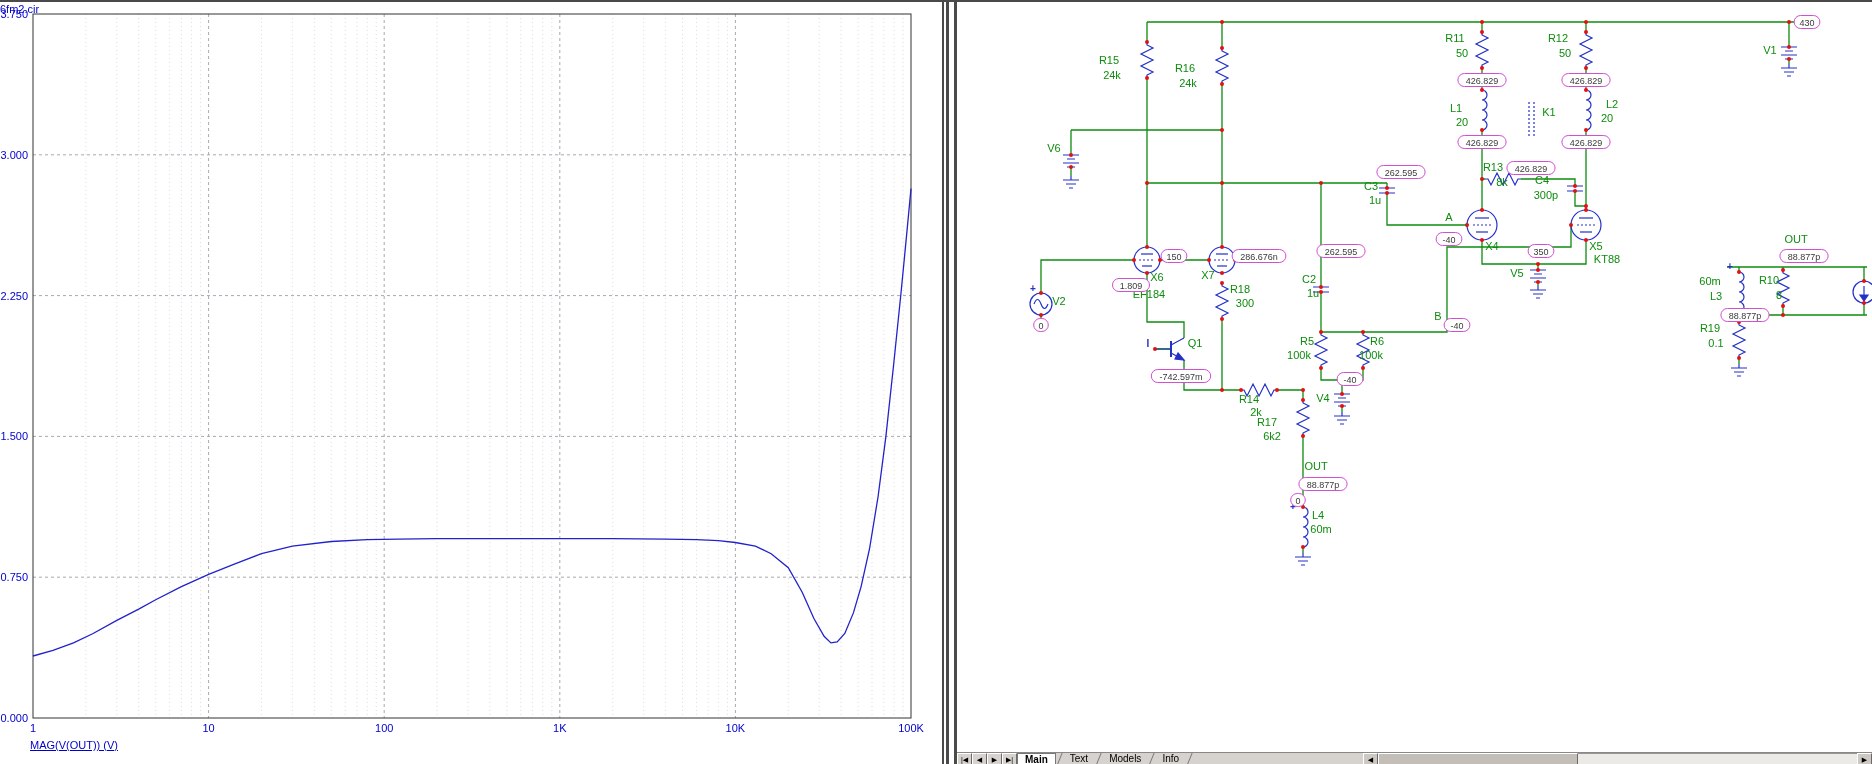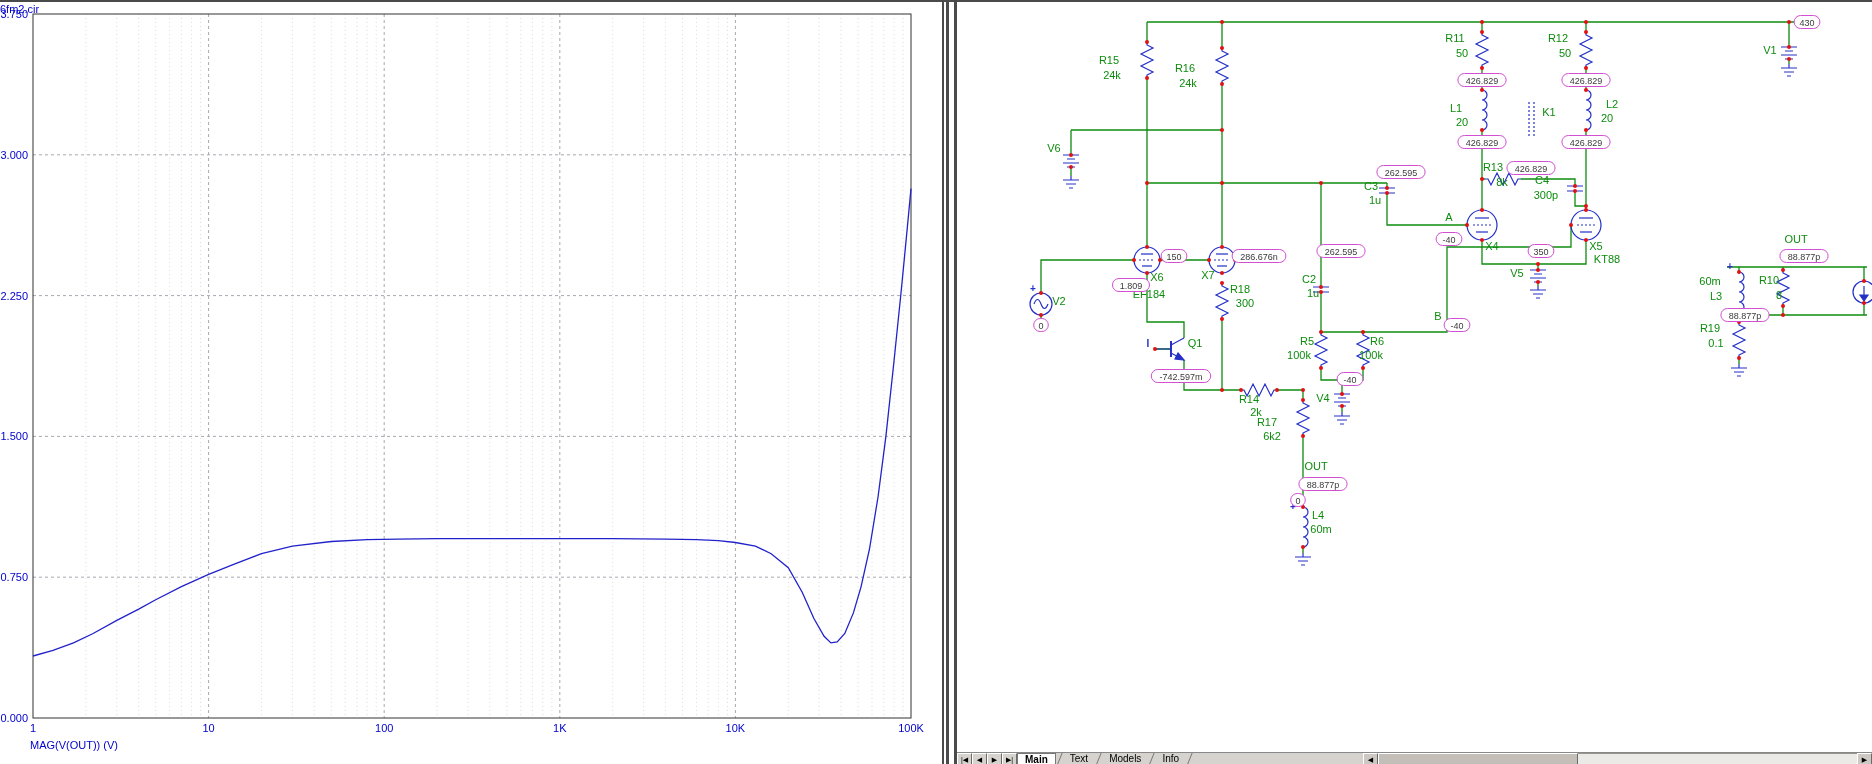--- a/index.html
+++ b/index.html
@@ -3,21 +3,21 @@
 <meta charset="utf-8">
 <style>
   html,body{margin:0;padding:0;background:#9aa0a6}
   #app{position:relative;width:1872px;height:764px;background:#fff;overflow:hidden;
        font-family:"Liberation Sans",sans-serif;border-top:2px solid #4a4a4a;box-sizing:border-box}
   
   #plot-panel{position:absolute;left:0;top:0;width:944px;height:764px;background:#fff;
               border-right:2px solid #4a4a4a;box-sizing:border-box}
   #plot-title{position:absolute;left:0;top:1px;width:944px;text-align:left;font-size:11px;color:#0000cc}
   #plot-svg{position:absolute;left:0;top:0}
-  #signal-label{position:absolute;left:30px;top:737px;font-size:11px;color:#0000cc;cursor:pointer}
+  #signal-label{position:absolute;left:30px;top:737px;font-size:11px;color:#0000cc;text-decoration:underline;cursor:pointer}
   #xaxis-label{position:absolute;left:0;top:750px;width:944px;text-align:center;font-size:11px;color:#0000cc}
   .gmin{stroke:#dcdce2;stroke-width:1;stroke-dasharray:1,3}
   .gmaj{stroke:#a8a8b2;stroke-width:1;stroke-dasharray:3,3}
   .pbox{fill:none;stroke:#333;stroke-width:1}
   .tick{font-size:11px;fill:#0000cc}
   .curve{fill:none;stroke-width:1.3}
   
   #splitter{position:absolute;left:946px;top:0;width:5px;height:764px;background:#fff;
             border-left:3px solid #4a4a4a;border-right:3px solid #4a4a4a;cursor:col-resize}
   

